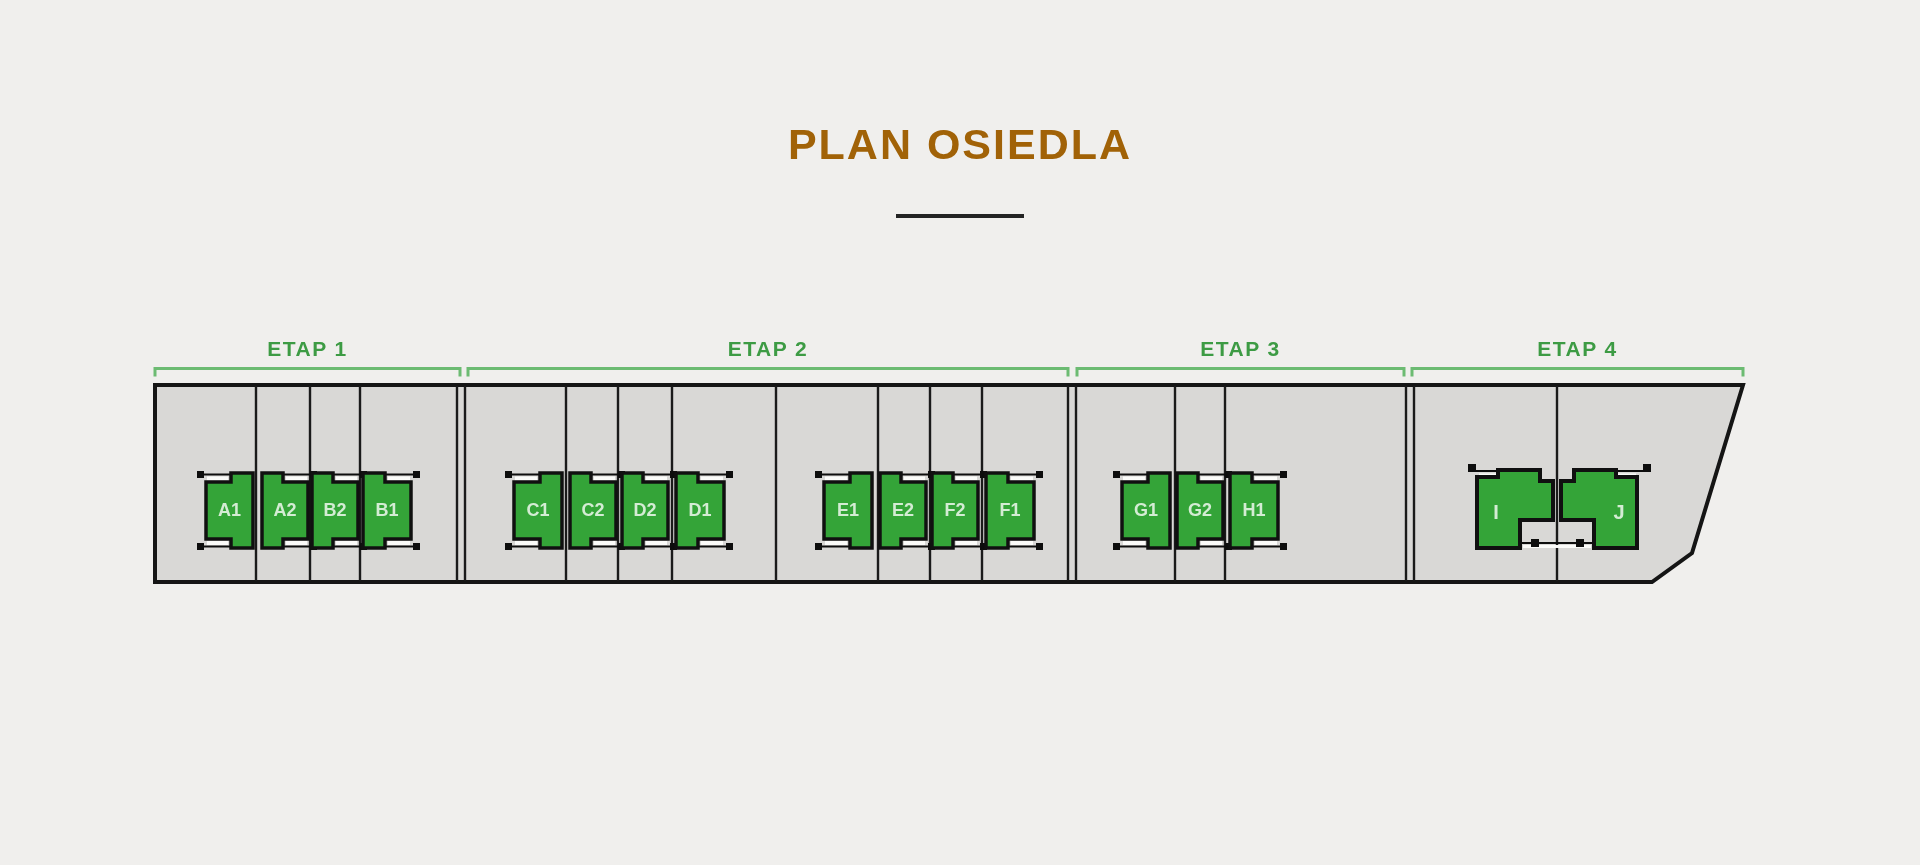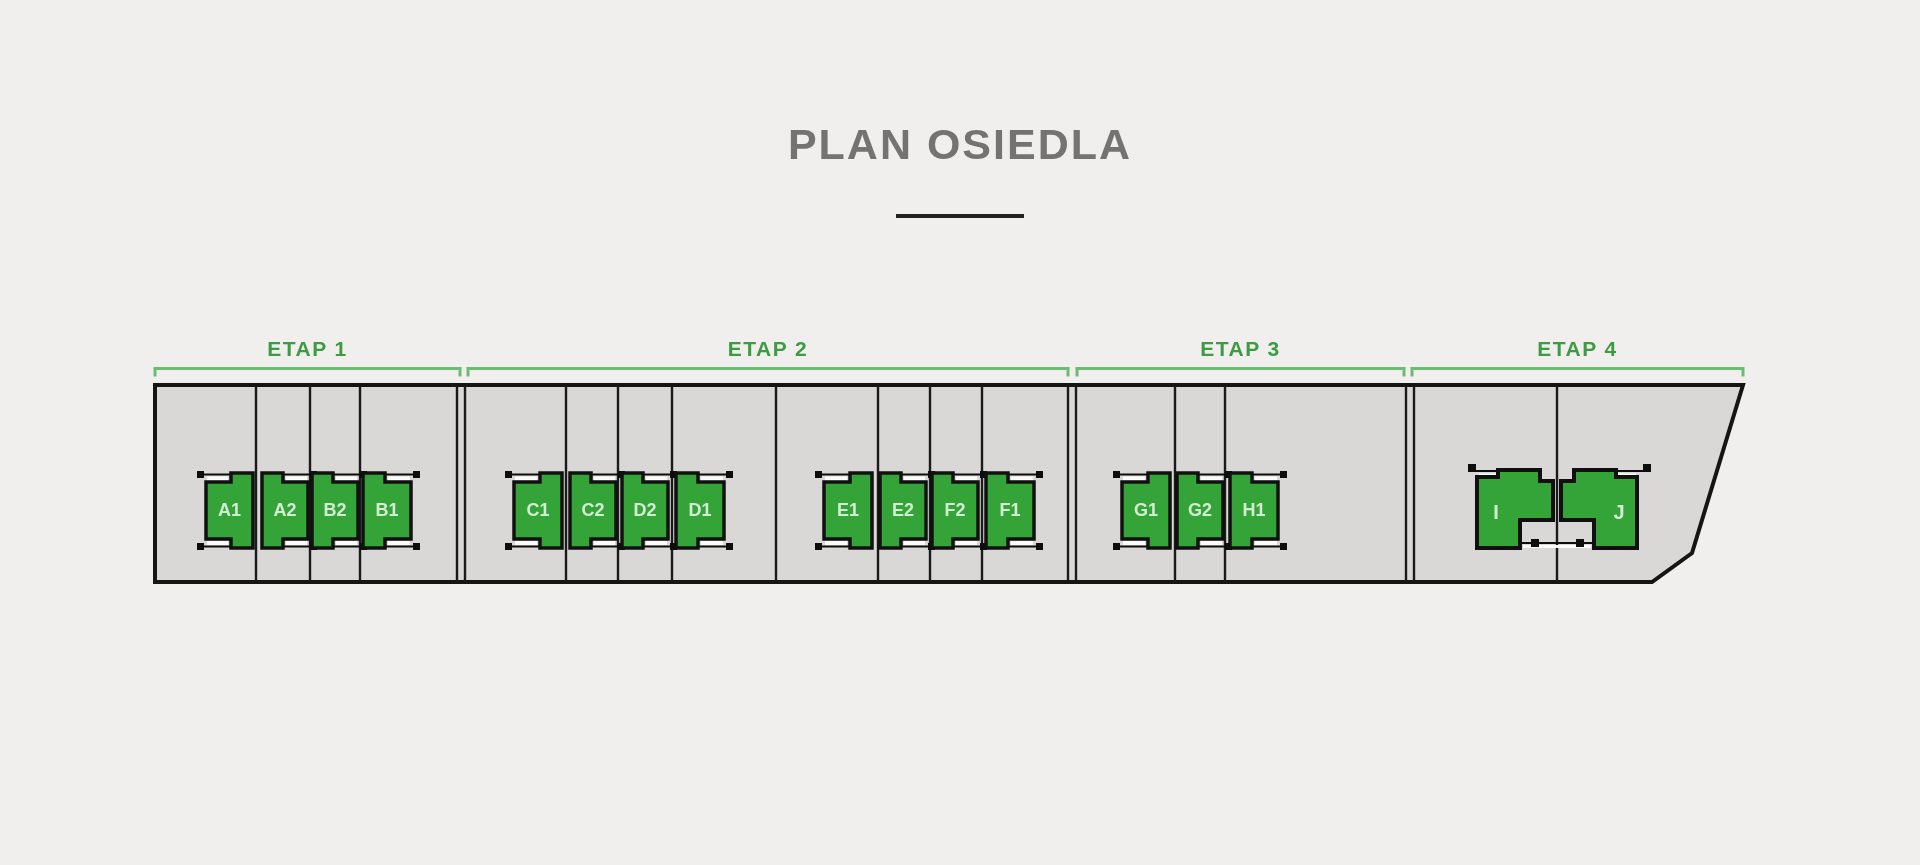--- a/index.html
+++ b/index.html
@@ -7,21 +7,21 @@
     position:relative;
     width:1920px;height:865px;
     background:#f0efed;
     font-family:"Liberation Sans", sans-serif;
     overflow:hidden;
   }
   #page-title{
     position:absolute;top:120px;left:0;width:100%;
     text-align:center;
     font-size:43px;font-weight:bold;letter-spacing:2px;
-    color:#737373;
+    color:#a16207;
   }
   #title-underline{
     position:absolute;top:214px;left:896px;width:128px;height:4px;
     background:#232323;
   }
   #plan-svg{position:absolute;left:0;top:0;}
   text{font-family:"Liberation Sans", sans-serif;}
 </style>
 </head>
 <body>

